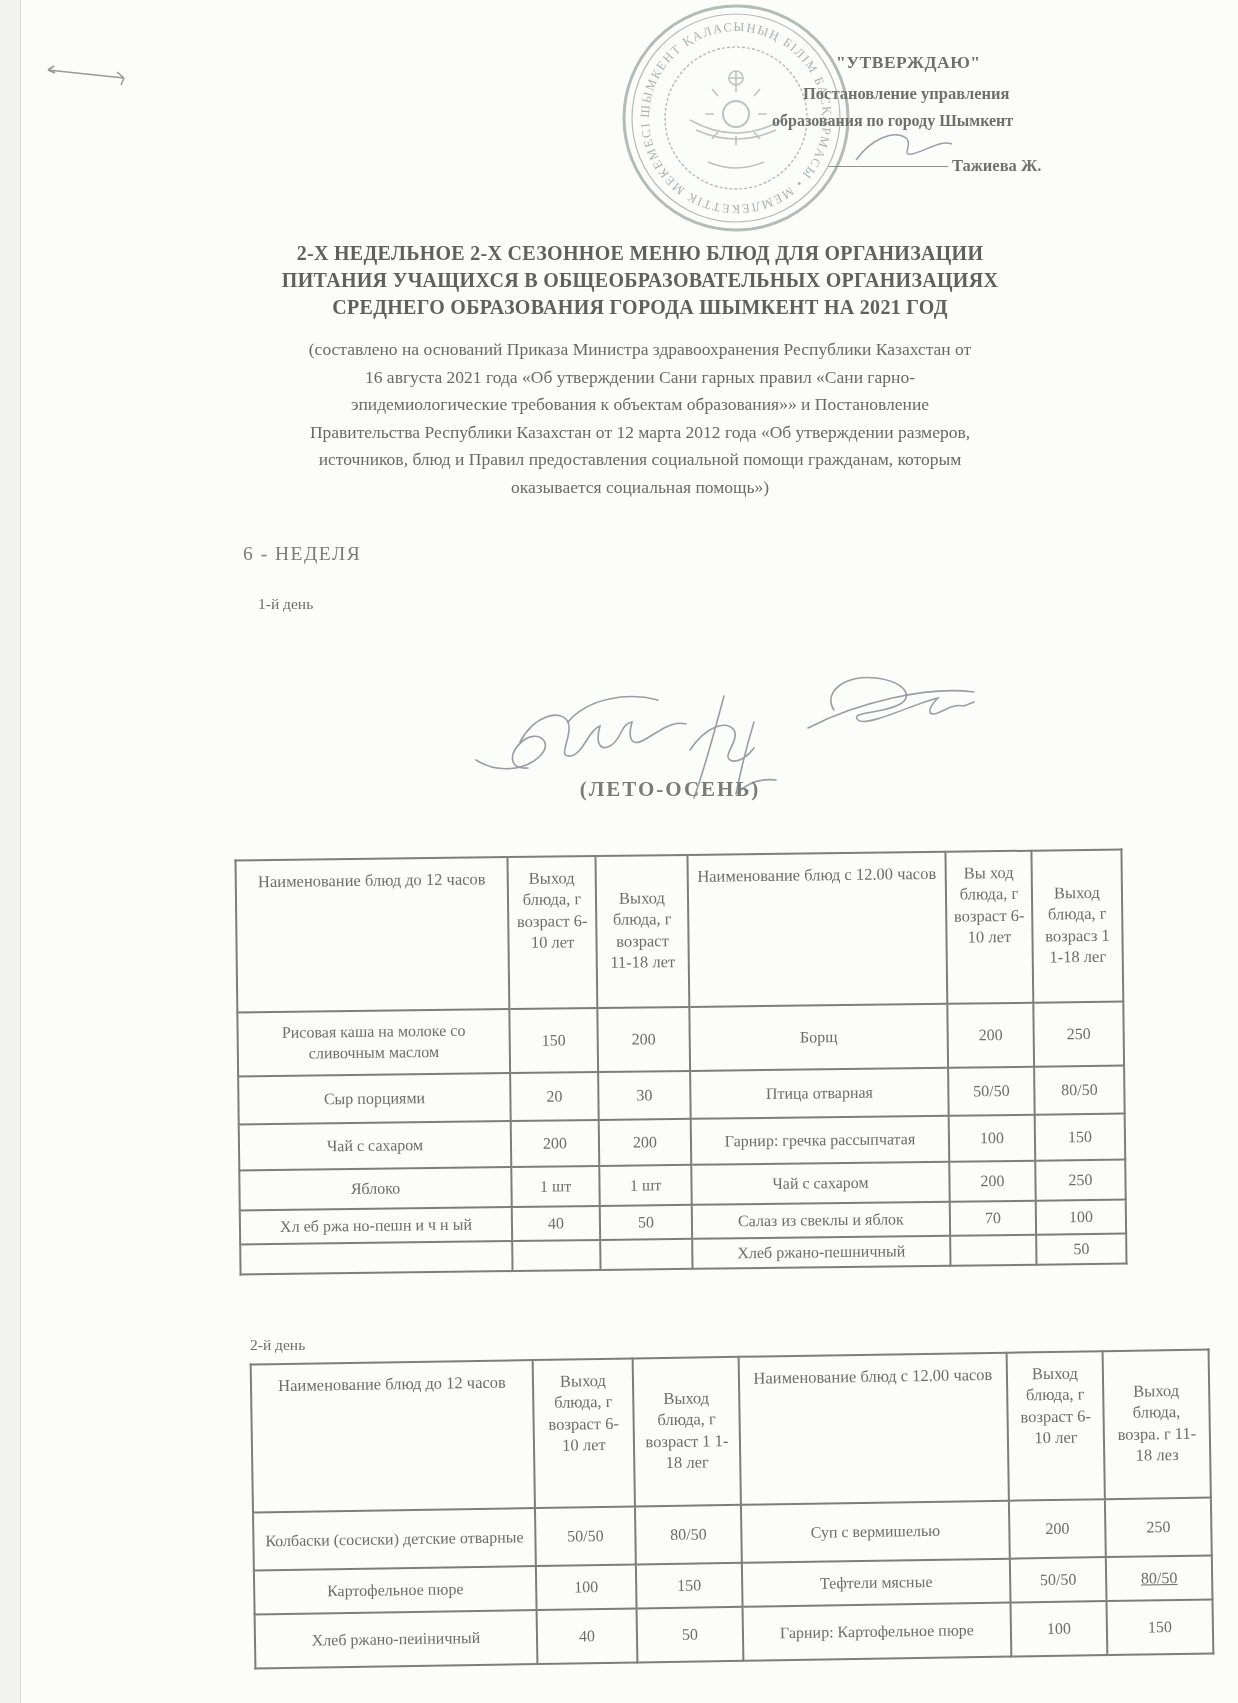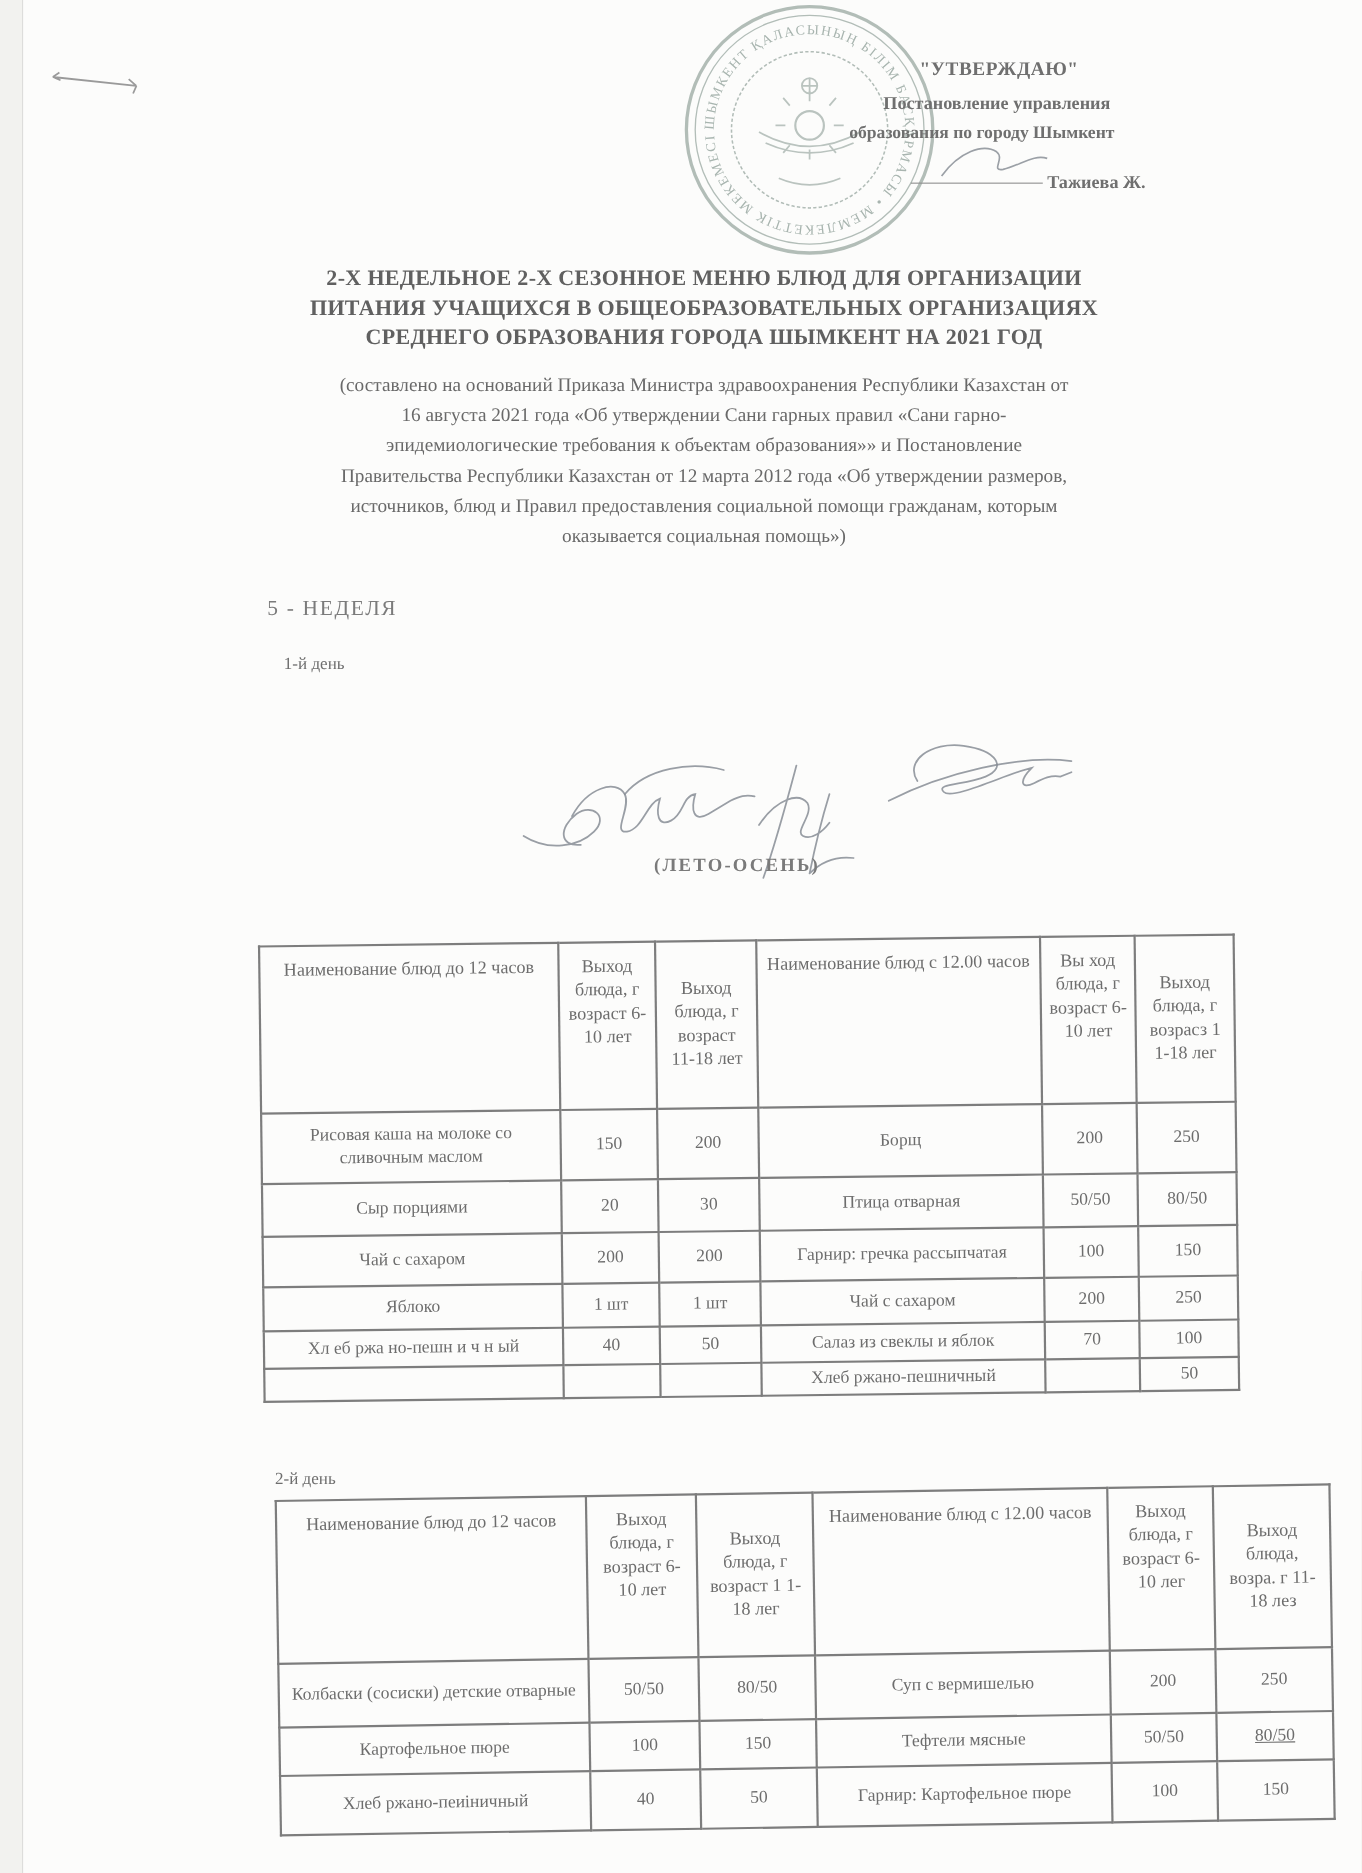--- a/index.html
+++ b/index.html
@@ -26,21 +26,21 @@
 
   .week-heading{position:absolute;left:243px;top:543px;font-size:19.5px;color:#7b7b7b;letter-spacing:1.5px;}
   .day-label{position:absolute;font-size:15.5px;color:#6e6e6e;}
   .day1{left:258px;top:595px;}
   .day2{left:250px;top:1336px;}
 
   .sig{position:absolute;}
   .sig path{fill:none;stroke:#878d95;stroke-width:1.6;stroke-linecap:round;opacity:.85;}
 
   .season{position:absolute;left:560px;top:777px;width:220px;text-align:center;
-          font-weight:bold;font-size:17px;letter-spacing:2px;color:#7a7a7a;}
+          font-weight:bold;font-size:21px;letter-spacing:2px;color:#7a7a7a;}
 
   table.menu-table{position:absolute;border-collapse:collapse;table-layout:fixed;}
   .menu-table th,.menu-table td{border:2px solid #7d7d7d;font-weight:normal;text-align:center;
           color:#6d6d6d;padding:3px 6px;line-height:1.3;overflow:hidden;}
   .menu-table thead th{font-size:16.5px;vertical-align:top;padding-top:10px;}
   .menu-table thead th:nth-child(3),.menu-table thead th:nth-child(6){vertical-align:middle;padding-top:0;}
   .menu-table tbody td{font-size:16px;}
   .menu-table td.u{text-decoration:underline;}
 
   #t1{left:237px;top:854px;width:886px;transform:rotate(-0.7deg);}
@@ -108,21 +108,21 @@
 
   <div class="basis">
     <div>(составлено на оснований Приказа Министра здравоохранения Республики Казахстан от</div>
     <div>16 августа 2021 года «Об утверждении Сани гарных правил «Сани гарно-</div>
     <div>эпидемиологические требования к объектам образования»» и Постановление</div>
     <div>Правительства Республики Казахстан от 12 марта 2012 года «Об утверждении размеров,</div>
     <div>источников, блюд и Правил предоставления социальной помощи гражданам, которым</div>
     <div>оказывается социальная помощь»)</div>
   </div>
 
-  <div class="week-heading">5 - НЕДЕЛЯ</div>
+  <div class="week-heading">6 - НЕДЕЛЯ</div>
   <div class="day-label day1">1-й день</div>
 
   <svg class="sig" style="left:468px;top:678px;" width="230" height="115" viewBox="0 0 230 115">
     <path d="M8 82 C 30 96, 58 92, 72 78 C 86 64, 70 52, 56 62 C 40 74, 40 92, 60 90 M52 64 C 66 38, 92 30, 100 44 C 106 56, 88 80, 102 78 C 116 76, 120 52, 132 48 C 128 62, 130 74, 142 68 C 154 62, 152 46, 164 44 C 160 58, 162 70, 176 62 L 196 50 C 204 46, 210 44, 218 46"></path>
     <path d="M100 44 C 120 20, 160 14, 190 22"></path>
   </svg>
   <svg class="sig" style="left:672px;top:688px;" width="115" height="115" viewBox="0 0 115 115">
     <path d="M52 8 C 44 38, 34 76, 22 110 M18 62 C 34 38, 54 32, 62 42 C 68 52, 50 68, 58 72 C 66 76, 76 68, 82 60 M82 34 C 74 60, 68 86, 64 106 M64 106 C 74 96, 88 90, 104 92"></path>
   </svg>
   <svg class="sig" style="left:798px;top:662px;" width="185" height="85" viewBox="0 0 185 85">

